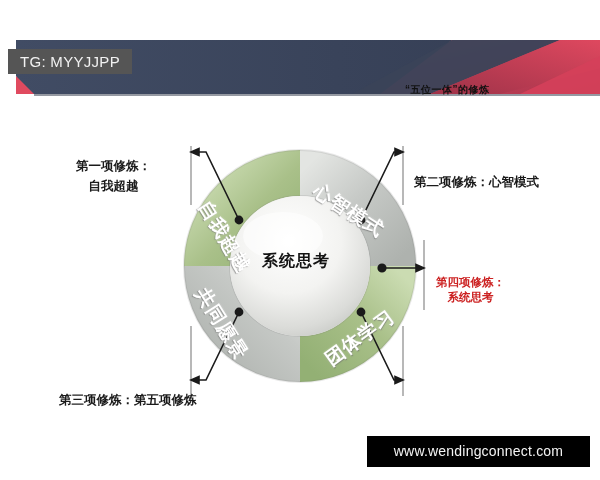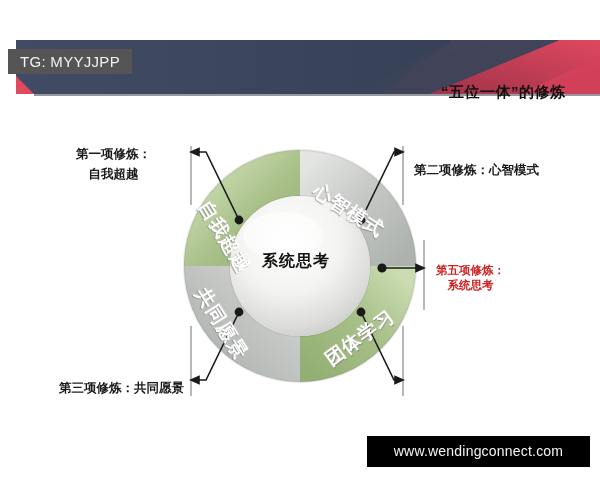--- a/index.html
+++ b/index.html
@@ -44,27 +44,26 @@
     width: 600px;
     height: 62px;
     z-index: 5;
   }
   .banner-wrap svg { display: block; }
 
   .banner-title {
     position: absolute;
     left: 405px;
     top: 83px;
-    font-size: 15px;
+    font-size: 10px;
     font-weight: bold;
     color: #111111;
     white-space: nowrap;
     letter-spacing: 0.5px;
     z-index: 20;
-    margin-left: 36px;
   }
 
   
   .stage {
     position: absolute;
     left: 0;
     top: 110px;
     width: 600px;
     height: 310px;
     z-index: 10;
@@ -73,20 +72,21 @@
 
   
   .lbl {
     position: absolute;
     font-size: 12.5px;
     font-weight: bold;
     color: #1a1a1a;
     white-space: nowrap;
     line-height: 20px;
     z-index: 25;
+    margin-top: 12px;
   }
   .lbl.center-two { text-align: center; }
   .lbl.red { color: #cc2222; font-size: 11.5px; line-height: 15px; }
 
   #label-1 { left: 76px;  top: 144px; }
   #label-2 { left: 414px; top: 160px; }
   #label-3 { left: 59px;  top: 378px; }
   #label-4 { left: 413px; top: 378px; }
   #label-5 { left: 436px; top: 263px; }
 
@@ -261,23 +261,23 @@
 
   <div class="core-text">系统思考</div>
 
   <div class="lbl center-two" id="label-1">
     <div>第一项修炼：</div>
     <div>自我超越</div>
   </div>
 
   <div class="lbl" id="label-2">第二项修炼：心智模式</div>
 
-  <div class="lbl" id="label-3">第三项修炼：共同愿景</div>
+  <div class="lbl" id="label-3">第三项修炼：第五项修炼</div>
 
 
   <div class="lbl red center-two" id="label-5">
-    <div>第五项修炼：</div>
+    <div>第四项修炼：</div>
     <div>系统思考</div>
   </div>
 
   <div class="watermark">www.wendingconnect.com</div>
 
 </div>
 
 </body></html>

